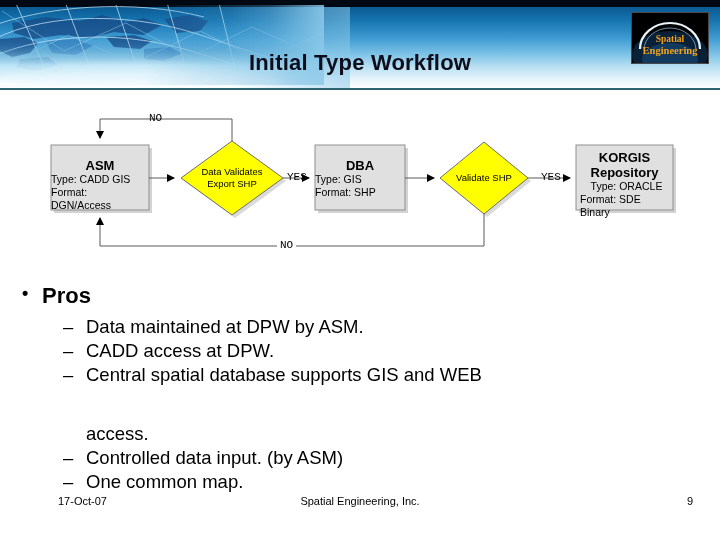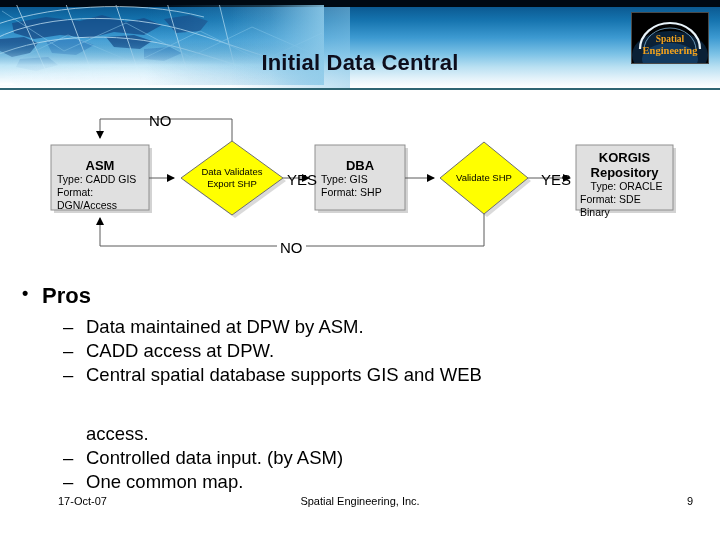--- a/index.html
+++ b/index.html
@@ -113,35 +113,35 @@
     font-size: 13px;
     font-weight: bold;
     color: #000;
     line-height: 15px;
   }
   .node-line {
     font-size: 10.5px;
     color: #000;
     line-height: 13px;
     text-align: left;
-    padding-left: 6px;
   }
 
   .diamond-label {
     position: absolute;
     text-align: center;
     font-size: 9.5px;
     line-height: 11.5px;
     color: #000;
     pointer-events: none;
   }
   .edge-label {
     position: absolute;
-    font-size: 15px;
-    color: #000;
+    font-size: 11px;
+    color: #000;
+    font-family: Liberation Mono, monospace;
   }
 
   
   #content {
     position: absolute;
     left: 0; top: 283px;
     width: 720px;
   }
   .lvl1 {
     position: relative;
@@ -232,21 +232,21 @@
       <path d="M8 62 L74 30 L140 58 L206 26 L268 56 L328 28"></path>
     </g>
 
     <rect x="0" y="36" width="330" height="44" fill="url(#glowG)"></rect>
     <ellipse cx="150" cy="68" rx="140" ry="30" fill="url(#glowR)"></ellipse>
     <rect x="150" y="0" width="180" height="80" fill="url(#fadeRight)"></rect>
   </svg>
 
   <div id="banner-fade-right"></div>
 
-  <div id="banner-title">Initial Data Central</div>
+  <div id="banner-title">Initial Type Workflow</div>
 </div>
 <div id="banner-rule"></div>
 
 <div id="logo">
   <svg width="76" height="50" viewBox="0 0 76 50">
     <rect x="0" y="0" width="76" height="50" fill="#000000"></rect>
 
     <ellipse cx="38" cy="42" rx="38" ry="24" fill="#123a63" opacity=".55"></ellipse>
     <ellipse cx="38" cy="46" rx="28" ry="16" fill="#1c5a92" opacity=".45"></ellipse>
 

